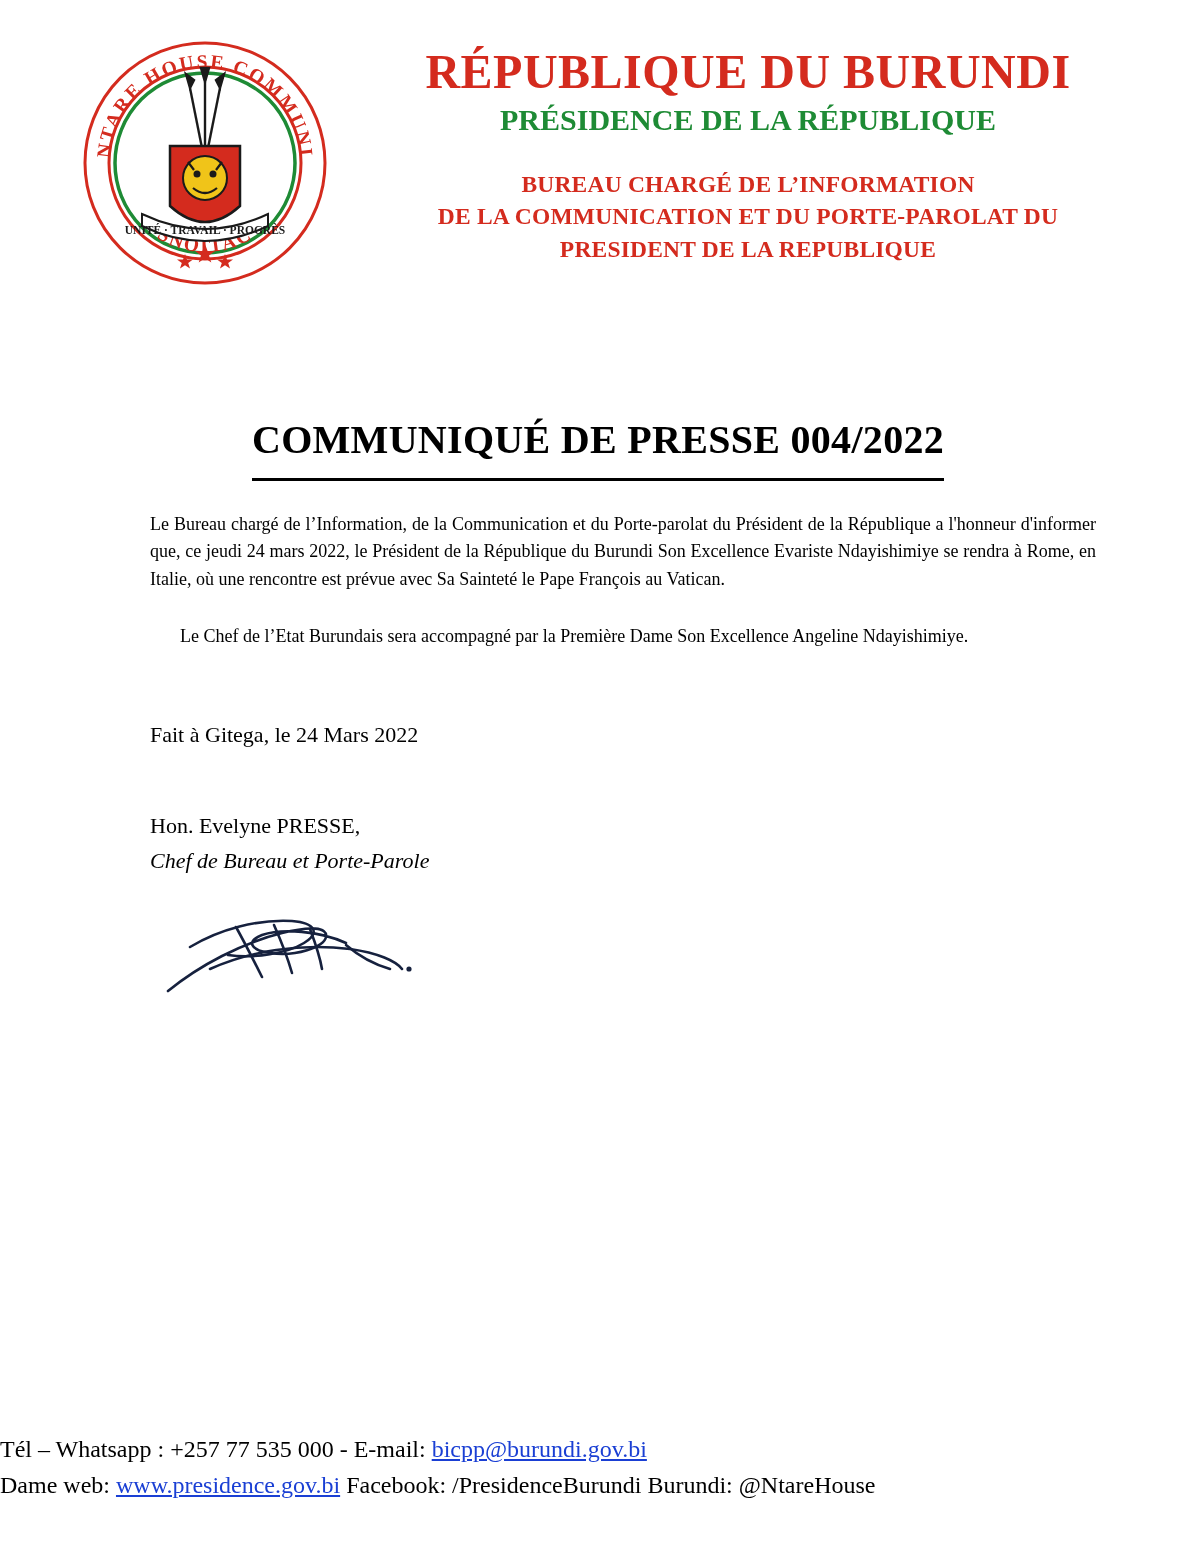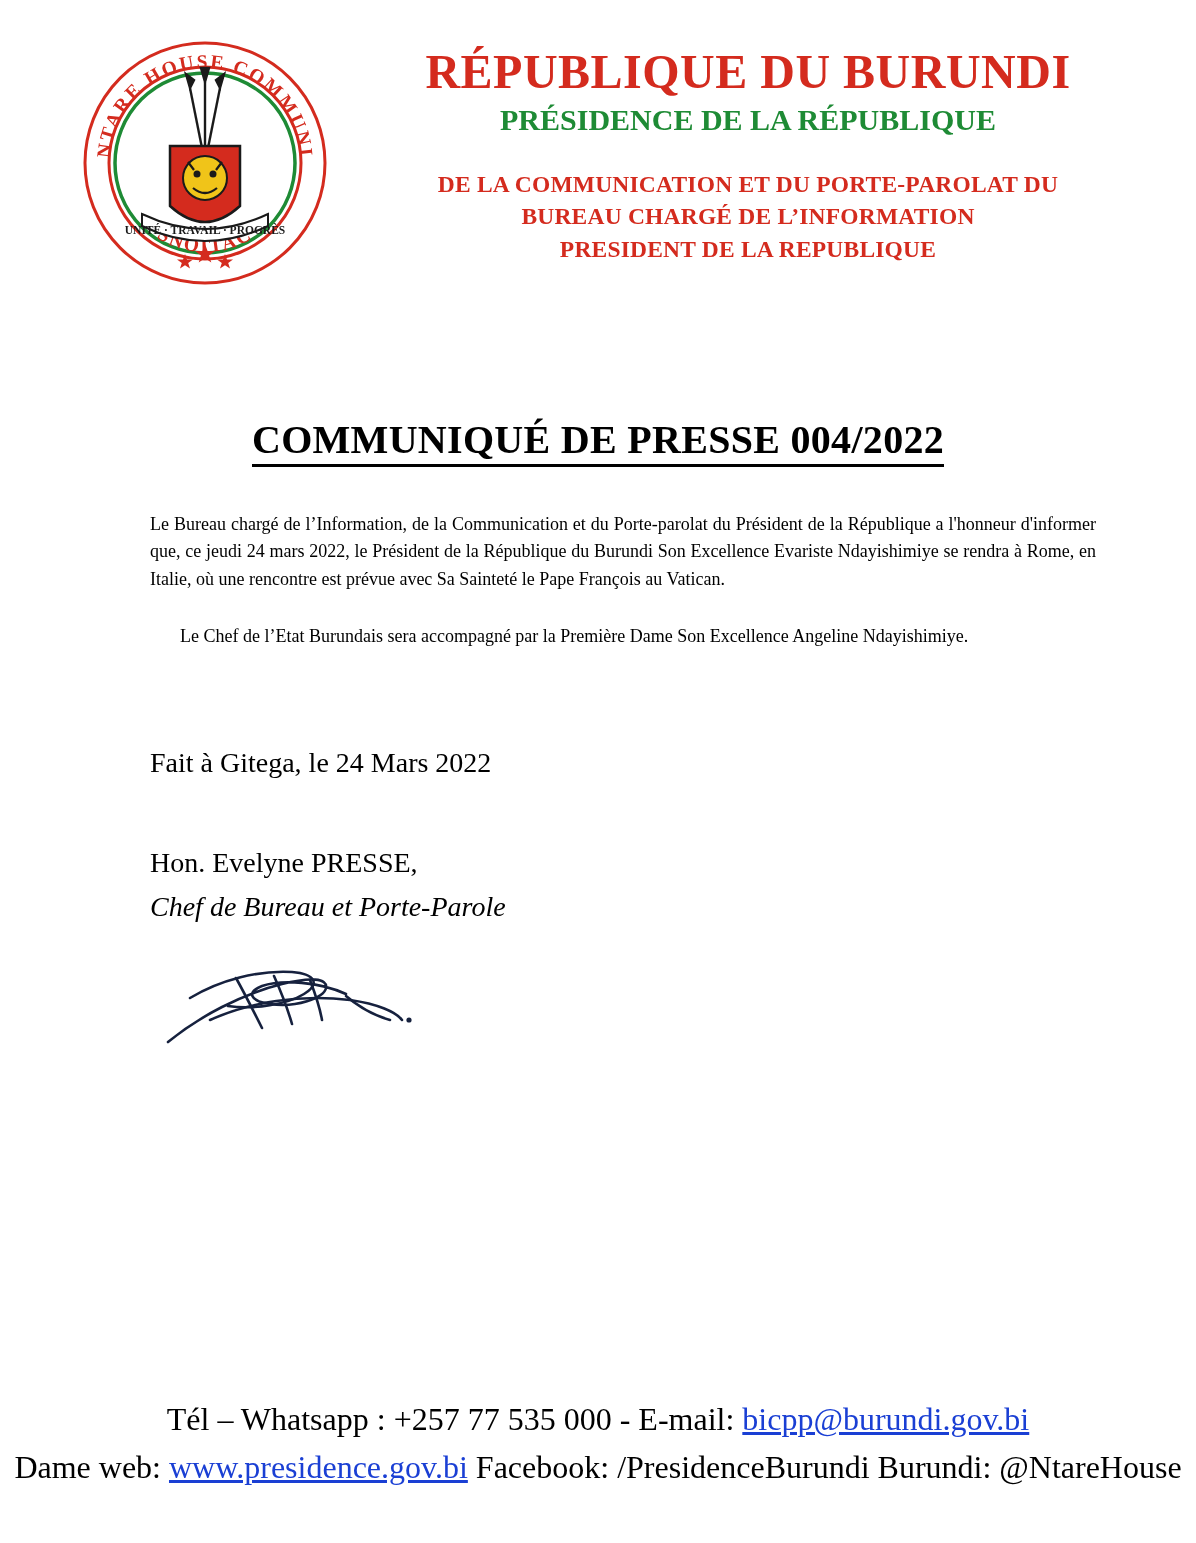--- a/index.html
+++ b/index.html
@@ -73,59 +73,58 @@
   .doc-title {
     text-align: center;
     font-family: "Liberation Serif", serif;
     font-weight: bold;
     font-size: 40px;
     letter-spacing: 0.3px;
     margin-top: 128px;
   }
   .doc-title span {
     border-bottom: 3px solid #000;
-    padding-bottom: 2px;
+    padding-bottom: 16px;
   }
 
   
   .body-block {
     margin: 48px 100px 0 150px;
     font-size: 18px;
     line-height: 1.52;
     text-align: justify;
   }
   .body-block p { margin: 0 0 30px 0; }
   .body-block p.last { margin-bottom: 0; margin-left: 30px; }
 
   .meta-block {
-    margin: 92px 100px 0 150px;
-    font-size: 28px;
+    margin: 68px 100px 0 150px;
+    font-size: 22px;
     line-height: 1.5;
   }
   .meta-block .sig-line { margin-top: 58px; }
   .meta-block .role {
     font-style: italic;
     margin-top: 2px;
   }
 
   
   .signature {
     margin: 22px 0 0 150px;
     width: 300px;
     height: 110px;
   }
 
   
   .footer {
     position: absolute;
     left: 0;
     right: 0;
-    bottom: 52px;
-    text-align: center;
-    font-size: 32px;
+    bottom: 40px;
+    font-size: 24px;
     line-height: 1.5;
   }
   .footer a {
     color: #1a3fd4;
     text-decoration: underline;
   }
   .footer .line { white-space: nowrap; }
 </style>
 </head>
 <body>
@@ -180,22 +179,22 @@
             <polygon points="145,216 147,221.5 153,221.5 148.2,225 150,230.5 145,227.2 140,230.5 141.8,225 137,221.5 143,221.5"></polygon>
           </g>
         </svg>
       </div>
     </div>
 
     <div class="header-text">
       <div class="h-republic">RÉPUBLIQUE DU BURUNDI</div>
       <div class="h-presidence">PRÉSIDENCE DE LA RÉPUBLIQUE</div>
       <div class="h-bureau">
+        <div>BUREAU CHARGÉ DE L’INFORMATION</div>
         <div>DE LA COMMUNICATION ET DU PORTE-PAROLAT DU</div>
-        <div>BUREAU CHARGÉ DE L’INFORMATION</div>
         <div>PRESIDENT DE LA REPUBLIQUE</div>
       </div>
     </div>
   </div>
 
   <div class="doc-title">
     <span>COMMUNIQUÉ DE PRESSE 004/2022</span>
   </div>
 
   <div class="body-block">

